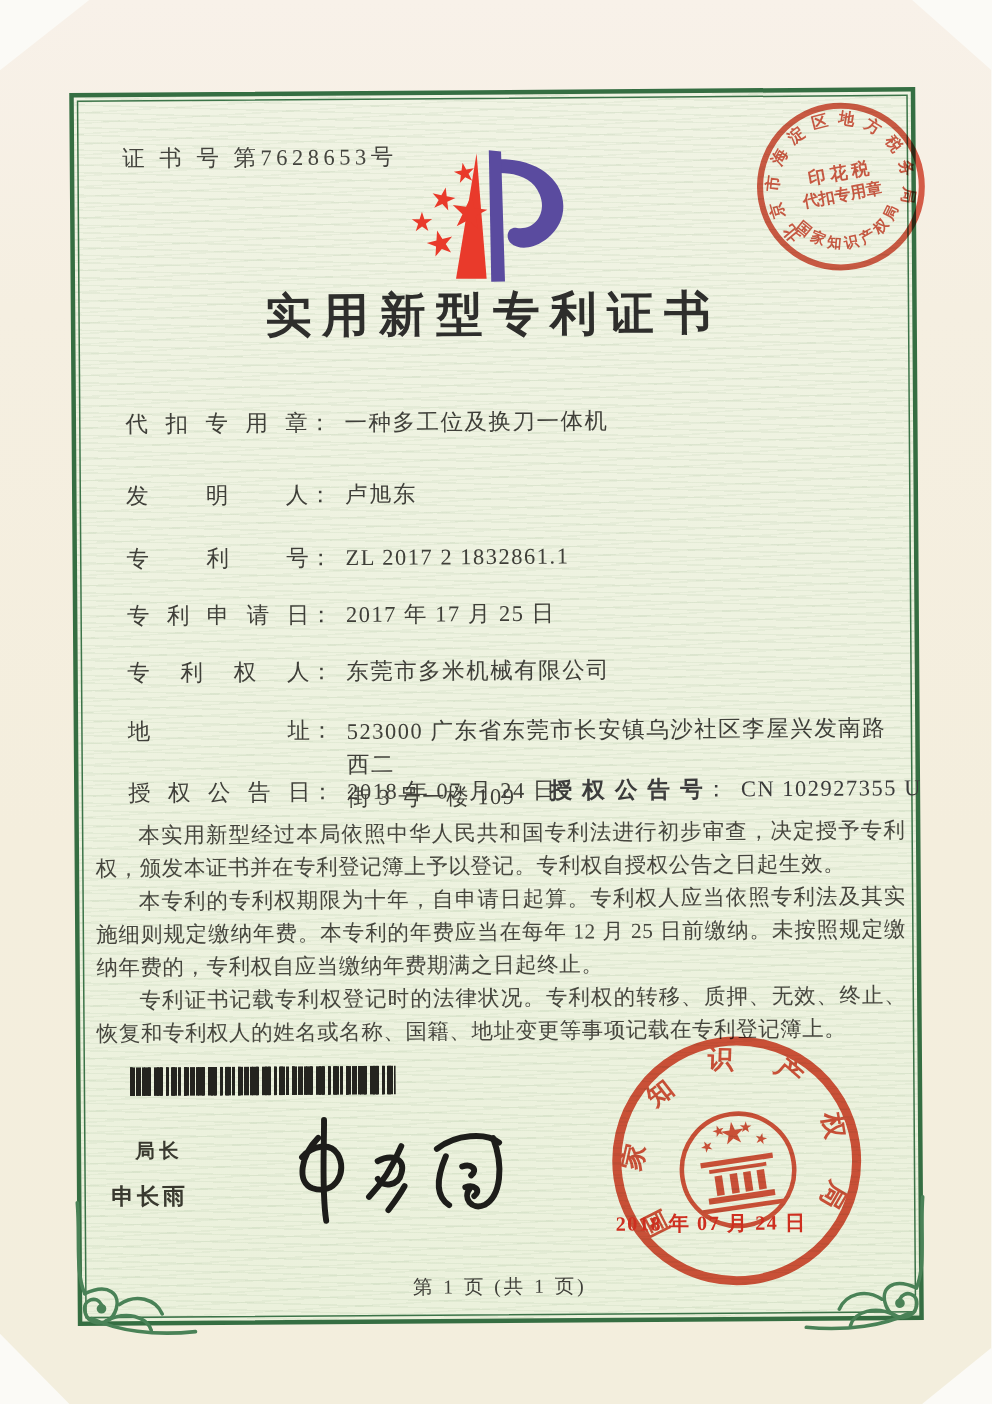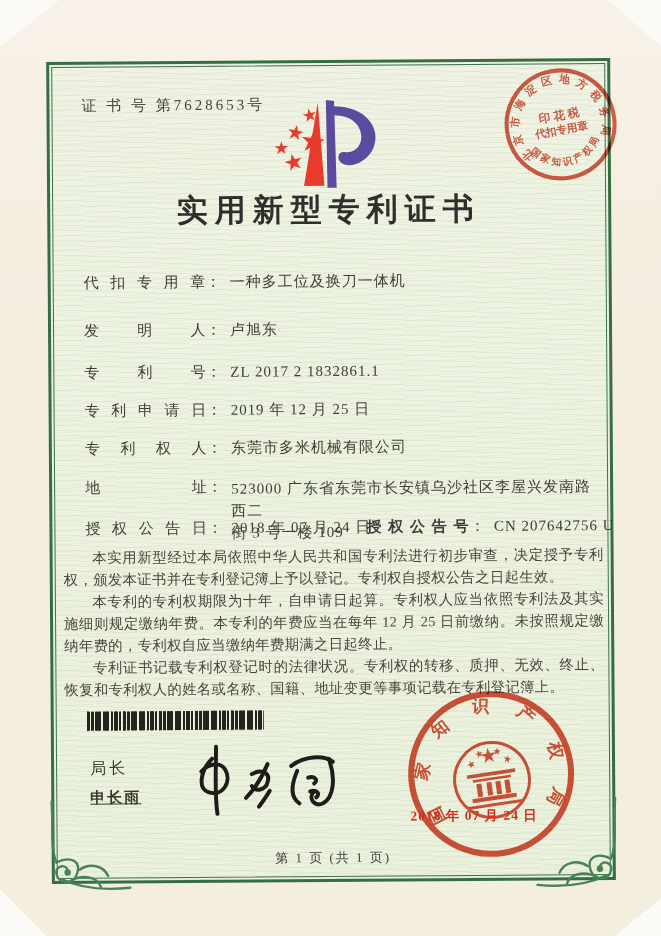--- a/index.html
+++ b/index.html
@@ -50,22 +50,22 @@
                line-height:22px; text-align:justify; color:#46463e; }
   .body-text p { text-indent:2em; letter-spacing:.4px; }
 
   .barcode { position:absolute; left:85px; top:710px; width:177px; height:19px;
     background-image:
       repeating-linear-gradient(90deg,#24241f 0 2px,transparent 2px 4px),
       repeating-linear-gradient(90deg,#24241f 0 3px,transparent 3px 9px),
       repeating-linear-gradient(90deg,#24241f 0 1px,transparent 1px 6px);
   }
 
-  .director-title { position:absolute; left:88px; top:757px; font-size:16px; font-weight:400; color:#39392f; letter-spacing:3px; }
-  .director-name  { position:absolute; left:88px; top:787px; font-size:15px; font-weight:600; color:#39392f; letter-spacing:2px;text-decoration:underline; }
+  .director-title { position:absolute; left:88px; top:757px; font-size:13px; font-weight:700; color:#39392f; letter-spacing:3px; }
+  .director-name  { position:absolute; left:72px; top:787px; font-size:15px; font-weight:600; color:#39392f; letter-spacing:2px; }
   .signature { position:absolute; left:178px; top:736px; width:168px; height:84px; }
 
   .seal { position:absolute; left:402px; top:688px; width:174px; height:174px;
           mix-blend-mode:multiply; opacity:.92; transform:rotate(-8deg); }
   .seal-arc-text { font-size:17px; font-weight:bold; letter-spacing:25px; fill:#d6452e;
                    font-family:"Liberation Serif","DejaVu Serif",serif; }
   .seal-date { position:absolute; left:408px; top:808px; width:160px; font-size:13.5px; font-weight:bold;
                color:#ce2f20; letter-spacing:1px; }
 
   .tax-stamp { position:absolute; left:504px; top:67px; width:118px; height:118px;
@@ -134,33 +134,33 @@
       <div class="field-row" style="top:272px">
         <span class="flabel">代扣专用章</span><span class="fcolon">：</span><span class="fvalue">一种多工位及换刀一体机</span>
       </div>
       <div class="field-row" style="top:320px">
         <span class="flabel">发 明 人</span><span class="fcolon">：</span><span class="fvalue">卢旭东</span>
       </div>
       <div class="field-row" style="top:362px">
         <span class="flabel">专 利 号</span><span class="fcolon">：</span><span class="fvalue">ZL 2017 2 1832861.1</span>
       </div>
       <div class="field-row" style="top:400px">
-        <span class="flabel">专 利 申 请 日</span><span class="fcolon">：</span><span class="fvalue">2019 年 12 月 25 日</span>
+        <span class="flabel">专 利 申 请 日</span><span class="fcolon">：</span><span class="fvalue">2017 年 17 月 25 日</span>
       </div>
       <div class="field-row" style="top:438px">
         <span class="flabel">专 利 权 人</span><span class="fcolon">：</span><span class="fvalue">东莞市多米机械有限公司</span>
       </div>
       <div class="field-row" style="top:477px">
         <span class="flabel">地 址</span><span class="fcolon">：</span><span class="addr-wrap fvalue"><span>523000 广东省东莞市长安镇乌沙社区李屋兴发南路西二</span><br><span>街 3 号一楼 109</span></span>
       </div>
       <div class="field-row" style="top:518px">
         <span class="flabel">授 权 公 告 日</span><span class="fcolon">：</span><span class="fvalue">2018 年 07 月 24 日</span>
       </div>
       <div class="grant-row" style="top:518px">
-        <span class="glabel">授 权 公 告 号</span><span class="fcolon">：</span><span class="fvalue">CN 207642756 U</span>
+        <span class="glabel">授 权 公 告 号</span><span class="fcolon">：</span><span class="fvalue">CN 102927355 U</span>
       </div>
 
       <div class="body-text">
         <p>本实用新型经过本局依照中华人民共和国专利法进行初步审查，决定授予专利权，颁发本证书并在专利登记簿上予以登记。专利权自授权公告之日起生效。</p>
         <p>本专利的专利权期限为十年，自申请日起算。专利权人应当依照专利法及其实施细则规定缴纳年费。本专利的年费应当在每年 12 月 25 日前缴纳。未按照规定缴纳年费的，专利权自应当缴纳年费期满之日起终止。</p>
         <p>专利证书记载专利权登记时的法律状况。专利权的转移、质押、无效、终止、恢复和专利权人的姓名或名称、国籍、地址变更等事项记载在专利登记簿上。</p>
       </div>
 
       <div class="barcode"></div>
 

